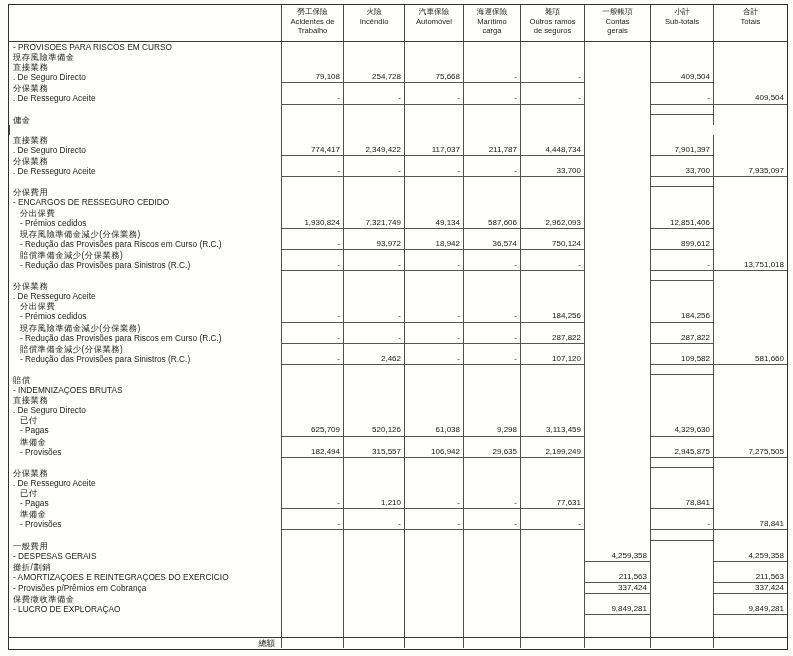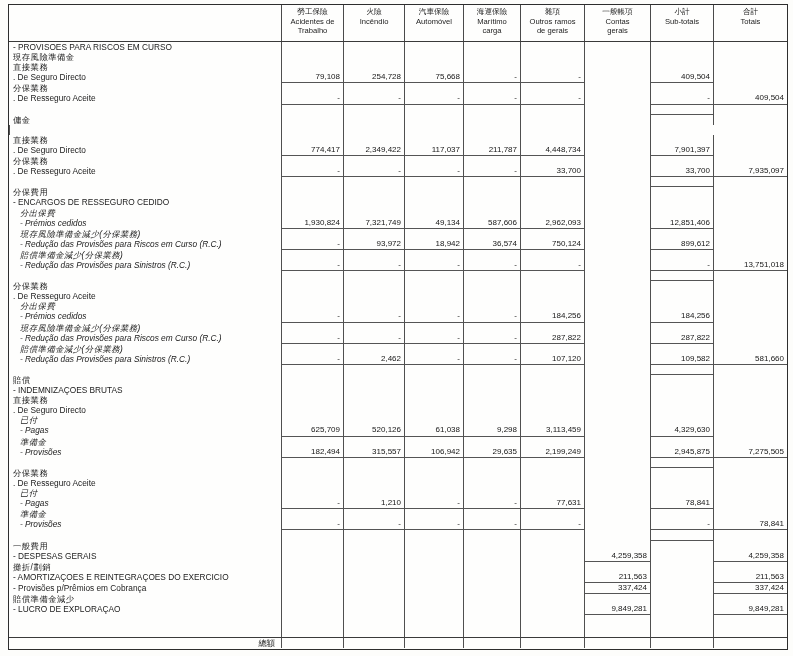--- a/index.html
+++ b/index.html
@@ -28,21 +28,21 @@
     padding-top: 2px; white-space: pre-line; color: #222;
   }
   .hlab { border-left: none; }
   .body { flex: 1; display: flex; flex-direction: column; }
   .row { min-height: 10.1px; }
   .row.tall { min-height: 12px; }
   .lab {
     font-size: 8.3px; line-height: 10.1px; white-space: nowrap;
     overflow: hidden; padding-left: 4px; color: #1a1a1a;
   }
-  .lab.ind1 { padding-left: 11px; font-style: italic; }
+  .lab.ind1 { padding-left: 11px; }
   .lab.right { text-align: right; padding-right: 6px; }
   .cell {
     border-left: 1px solid #4f4f4f;
     font-size: 8px; line-height: 10.1px; text-align: right;
     padding-right: 3px; white-space: nowrap; overflow: hidden;
     color: #161616; font-family: "Liberation Sans", "DejaVu Sans", sans-serif;
   }
   .cell.val { border-bottom: 1px solid #555; }
   .cell.rule { border-bottom: 1px solid #555; }
   .row.topline .cell, .row.topline .lab { border-top: 1px solid #3a3a3a; }
@@ -56,21 +56,21 @@
     <div class="hdr">
       <div class="hcell hlab"></div>
 
     <div class="hcell"><div>勞工保險</div><div>Acidentes de
 Trabalho</div></div>
         <div class="hcell"><div>火險</div><div>Incêndio</div></div>
         <div class="hcell"><div>汽車保險</div><div>Automóvel</div></div>
         <div class="hcell"><div>海運保險</div><div>Marítimo
 carga</div></div>
         <div class="hcell"><div>雜項</div><div>Outros ramos
-de gerais</div></div>
+de seguros</div></div>
         <div class="hcell"><div>一般帳項</div><div>Contas
 gerais</div></div>
         <div class="hcell"><div>小計</div><div>Sub-totais</div></div>
         <div class="hcell"><div>合計</div><div>Totais</div></div>
       </div>
     <div class="body">
 
     <div class="row pt">
           <div class="lab ind0">- PROVISOES PARA RISCOS EM CURSO</div>
           <div class="cell"></div>
@@ -647,21 +647,21 @@
           <div class="cell"></div>
           <div class="cell"></div>
           <div class="cell"></div>
           <div class="cell"></div>
           <div class="cell"></div>
           <div class="cell val">337,424</div>
           <div class="cell"></div>
           <div class="cell val">337,424</div>
         </div>
         <div class="row zh">
-          <div class="lab ind0">賠償準備金減少</div>
+          <div class="lab ind0">保費徵收準備金</div>
           <div class="cell"></div>
           <div class="cell"></div>
           <div class="cell"></div>
           <div class="cell"></div>
           <div class="cell"></div>
           <div class="cell"></div>
           <div class="cell"></div>
           <div class="cell"></div>
         </div>
         <div class="row pt">

